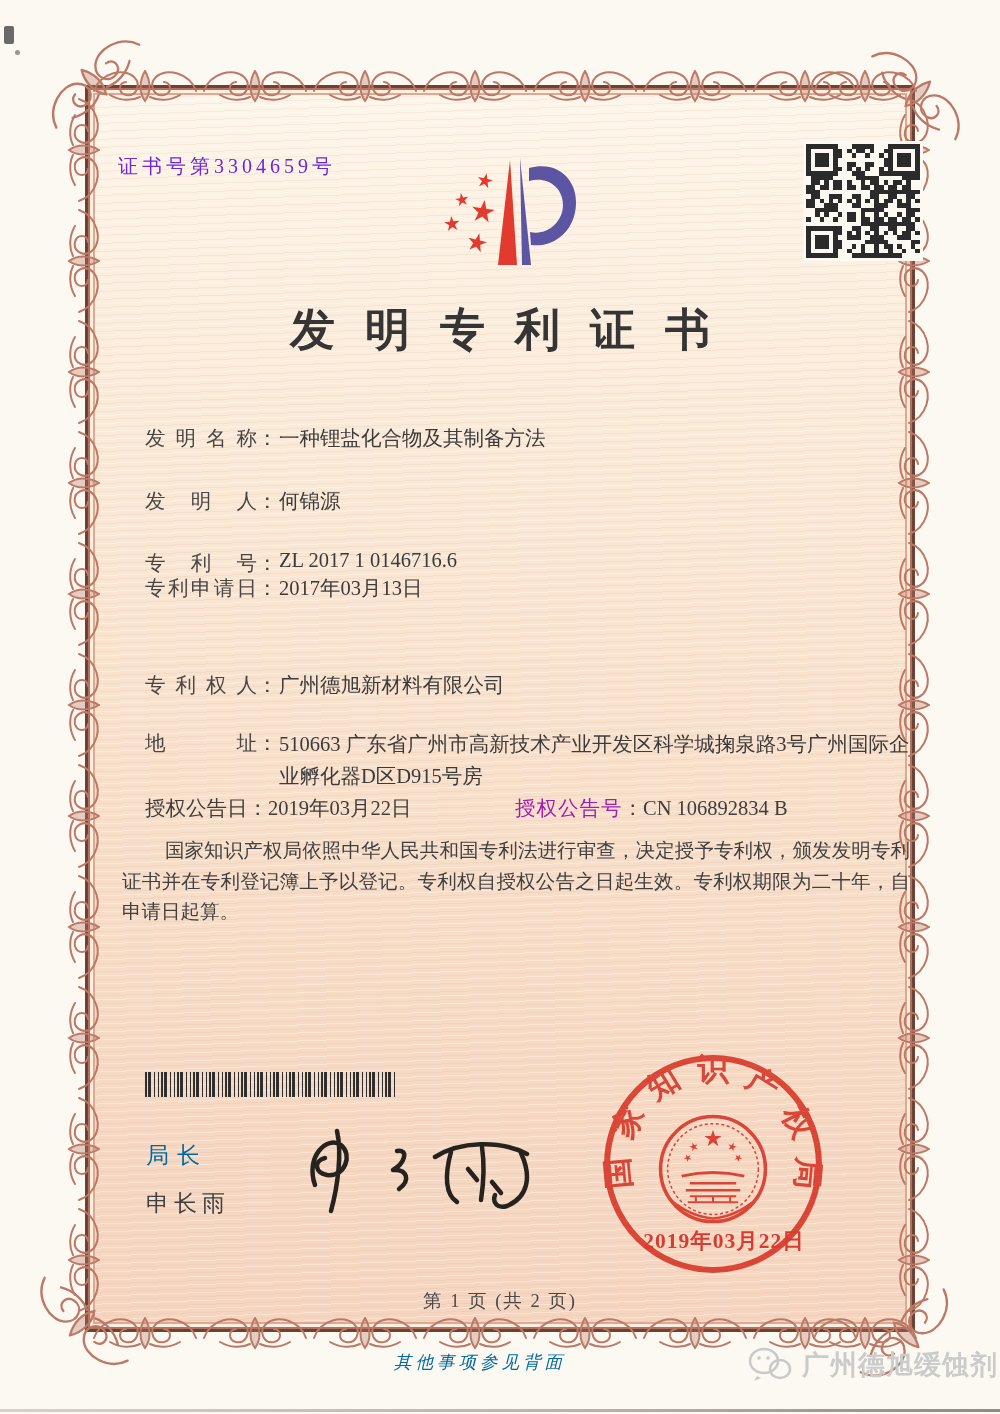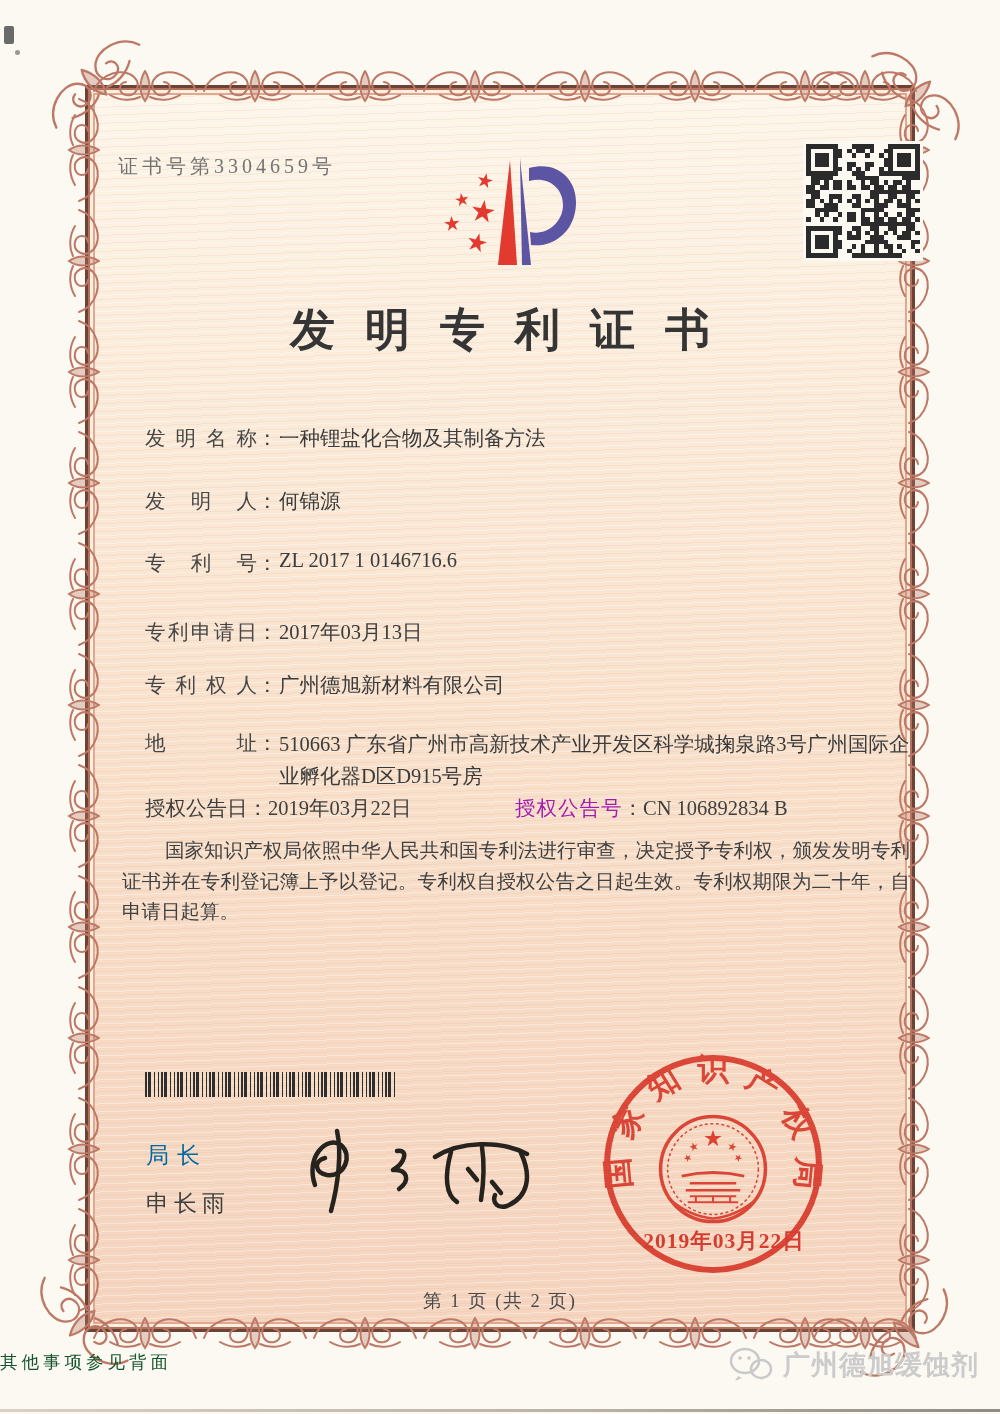--- a/index.html
+++ b/index.html
@@ -21,49 +21,49 @@
     border:3px solid #6b4236;
     box-shadow:inset 0 0 0 2px #b5705a, inset 0 0 0 5px #f7efe2, inset 0 0 0 7px #e2a78f;
     background:linear-gradient(180deg,#fdf6ea 0%,#fbecdb 22%,#f8e0cb 55%,#f6d8c2 85%,#f5d5bf 100%);
   }
   .frame::after{
     content:"";position:absolute;inset:7px;pointer-events:none;
     background:
       repeating-linear-gradient(178deg, rgba(255,255,255,.35) 0 1px, rgba(255,255,255,0) 1px 4px, rgba(214,156,126,.12) 4px 5px, rgba(255,255,255,0) 5px 8px);
   }
   
-  .certno{position:absolute;left:118px;top:153px;font-size:20px;letter-spacing:4px;color:#737373;}
+  .certno{position:absolute;left:118px;top:153px;font-size:20px;letter-spacing:4px;color:#6d28d9;}
   .logo{position:absolute;left:425px;top:148px;}
   .qr{position:absolute;left:803px;top:141px;width:120px;height:120px;background:#fcf9f2;padding:3px;}
   .title{position:absolute;left:0;right:-30px;top:300px;text-align:center;font-size:45px;font-weight:bold;color:#353535;letter-spacing:30px;}
   
   .row{position:absolute;left:145px;font-size:20.5px;color:#3e3e3e;}
   .row .lbl{display:inline-block;width:112px;text-align:justify;text-align-last:justify;color:#464646;vertical-align:top;}
   .row .col{display:inline-block;width:22px;vertical-align:top;}
   .row .val{display:inline-block;vertical-align:top;color:#3b3b3b;}
-  .r1{top:424px}.r2{top:487px}.r3{top:549px}.r4{top:618px}.r5{top:671px}
+  .r1{top:424px}.r2{top:487px}.r3{top:549px}.r4{top:574px}.r5{top:671px}
   .r6{top:729px}.r6 .val{width:638px;line-height:31.5px;}
   .r7{top:794px;width:760px;}
   .pair2{position:absolute;left:370px;top:0;}
   .pair2 .lbl2{letter-spacing:1px;color:#a21caf;}
   
   .bodytext{position:absolute;left:122px;top:836px;width:788px;font-size:19.5px;line-height:30.5px;text-align:justify;color:#404040;}
   .bodytext p{margin:0 0 3px 0;text-indent:2.2em;}
   
   .barcode{position:absolute;left:145px;top:1072px;width:253px;height:25px;
     background:repeating-linear-gradient(90deg,#2e2e2e 0 2px,rgba(0,0,0,0) 2px 3px,#2e2e2e 3px 6px,rgba(0,0,0,0) 6px 9px,#2e2e2e 9px 10px,rgba(0,0,0,0) 10px 13px,#2e2e2e 13px 14px,rgba(0,0,0,0) 14px 16px);
   }
   .sig-title{position:absolute;left:146px;top:1140px;font-size:23px;letter-spacing:8px;color:#0369a1;}
   .sig-name{position:absolute;left:146px;top:1188px;font-size:23px;letter-spacing:5px;color:#404040;}
   .sig-script{position:absolute;left:285px;top:1100px;}
   .seal{position:absolute;left:597px;top:1048px;width:232px;height:232px;opacity:.9;mix-blend-mode:multiply;}
   .seal-date{position:absolute;left:618px;top:1226px;width:212px;text-align:center;font-size:21.5px;font-weight:bold;color:#d63c2f;letter-spacing:1px;}
   .pageinfo{position:absolute;left:0;right:0;top:1288px;text-align:center;font-size:18.5px;letter-spacing:2px;color:#4a4a4a;}
-  .backnote{position:absolute;left:0;right:40px;top:1350px;text-align:left;font-size:17.5px;letter-spacing:4px;color:#14532d;}
-  .watermark{position:absolute;right:21px;top:1346px;display:flex;align-items:center;gap:9px;color:#cbcbcb;font-size:27px;font-weight:bold;letter-spacing:1px;white-space:nowrap;}
+  .backnote{position:absolute;left:0;right:40px;top:1350px;text-align:center;font-size:17.5px;letter-spacing:4px;color:#0369a1;font-style:italic;}
+  .watermark{position:absolute;right:2px;top:1346px;display:flex;align-items:center;gap:9px;color:#cbcbcb;font-size:27px;font-weight:bold;letter-spacing:1px;white-space:nowrap;}
 </style>
 </head>
 <body data-name="patent-certificate-page">
 
 <div class="speck" data-name="scan-artifact-speck"></div>
 <div class="speck2" data-name="scan-artifact-dot"></div>
 
 <div class="frame" data-name="certificate-frame"></div>
 
 <svg class="ornaments" data-name="ornamental-border" width="1000" height="1414" viewBox="0 0 1000 1414">

